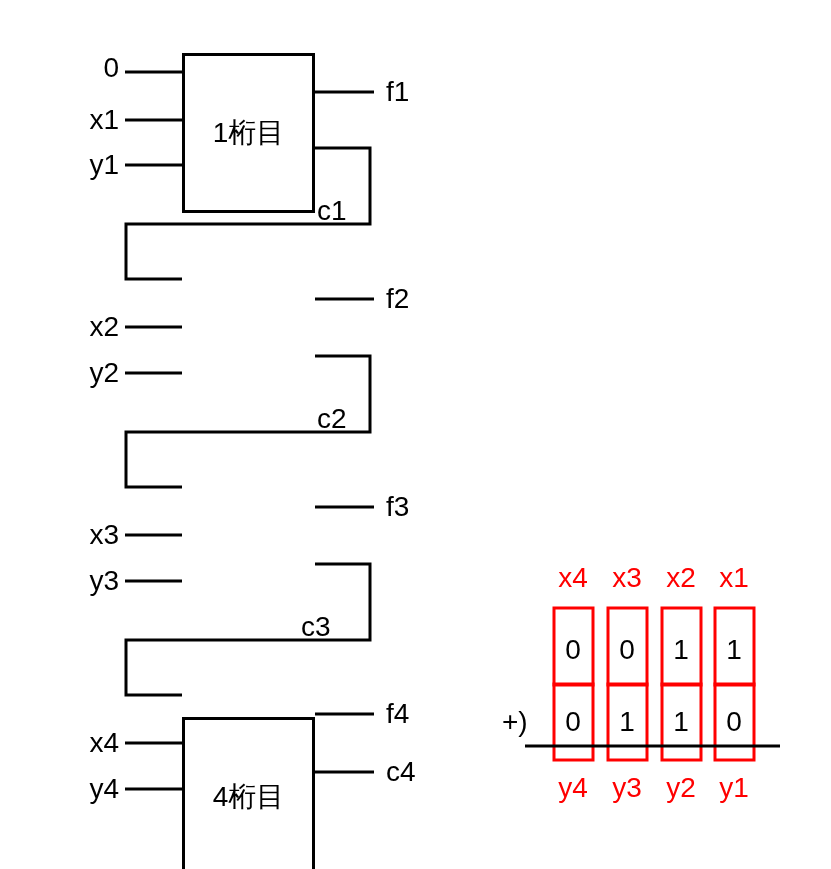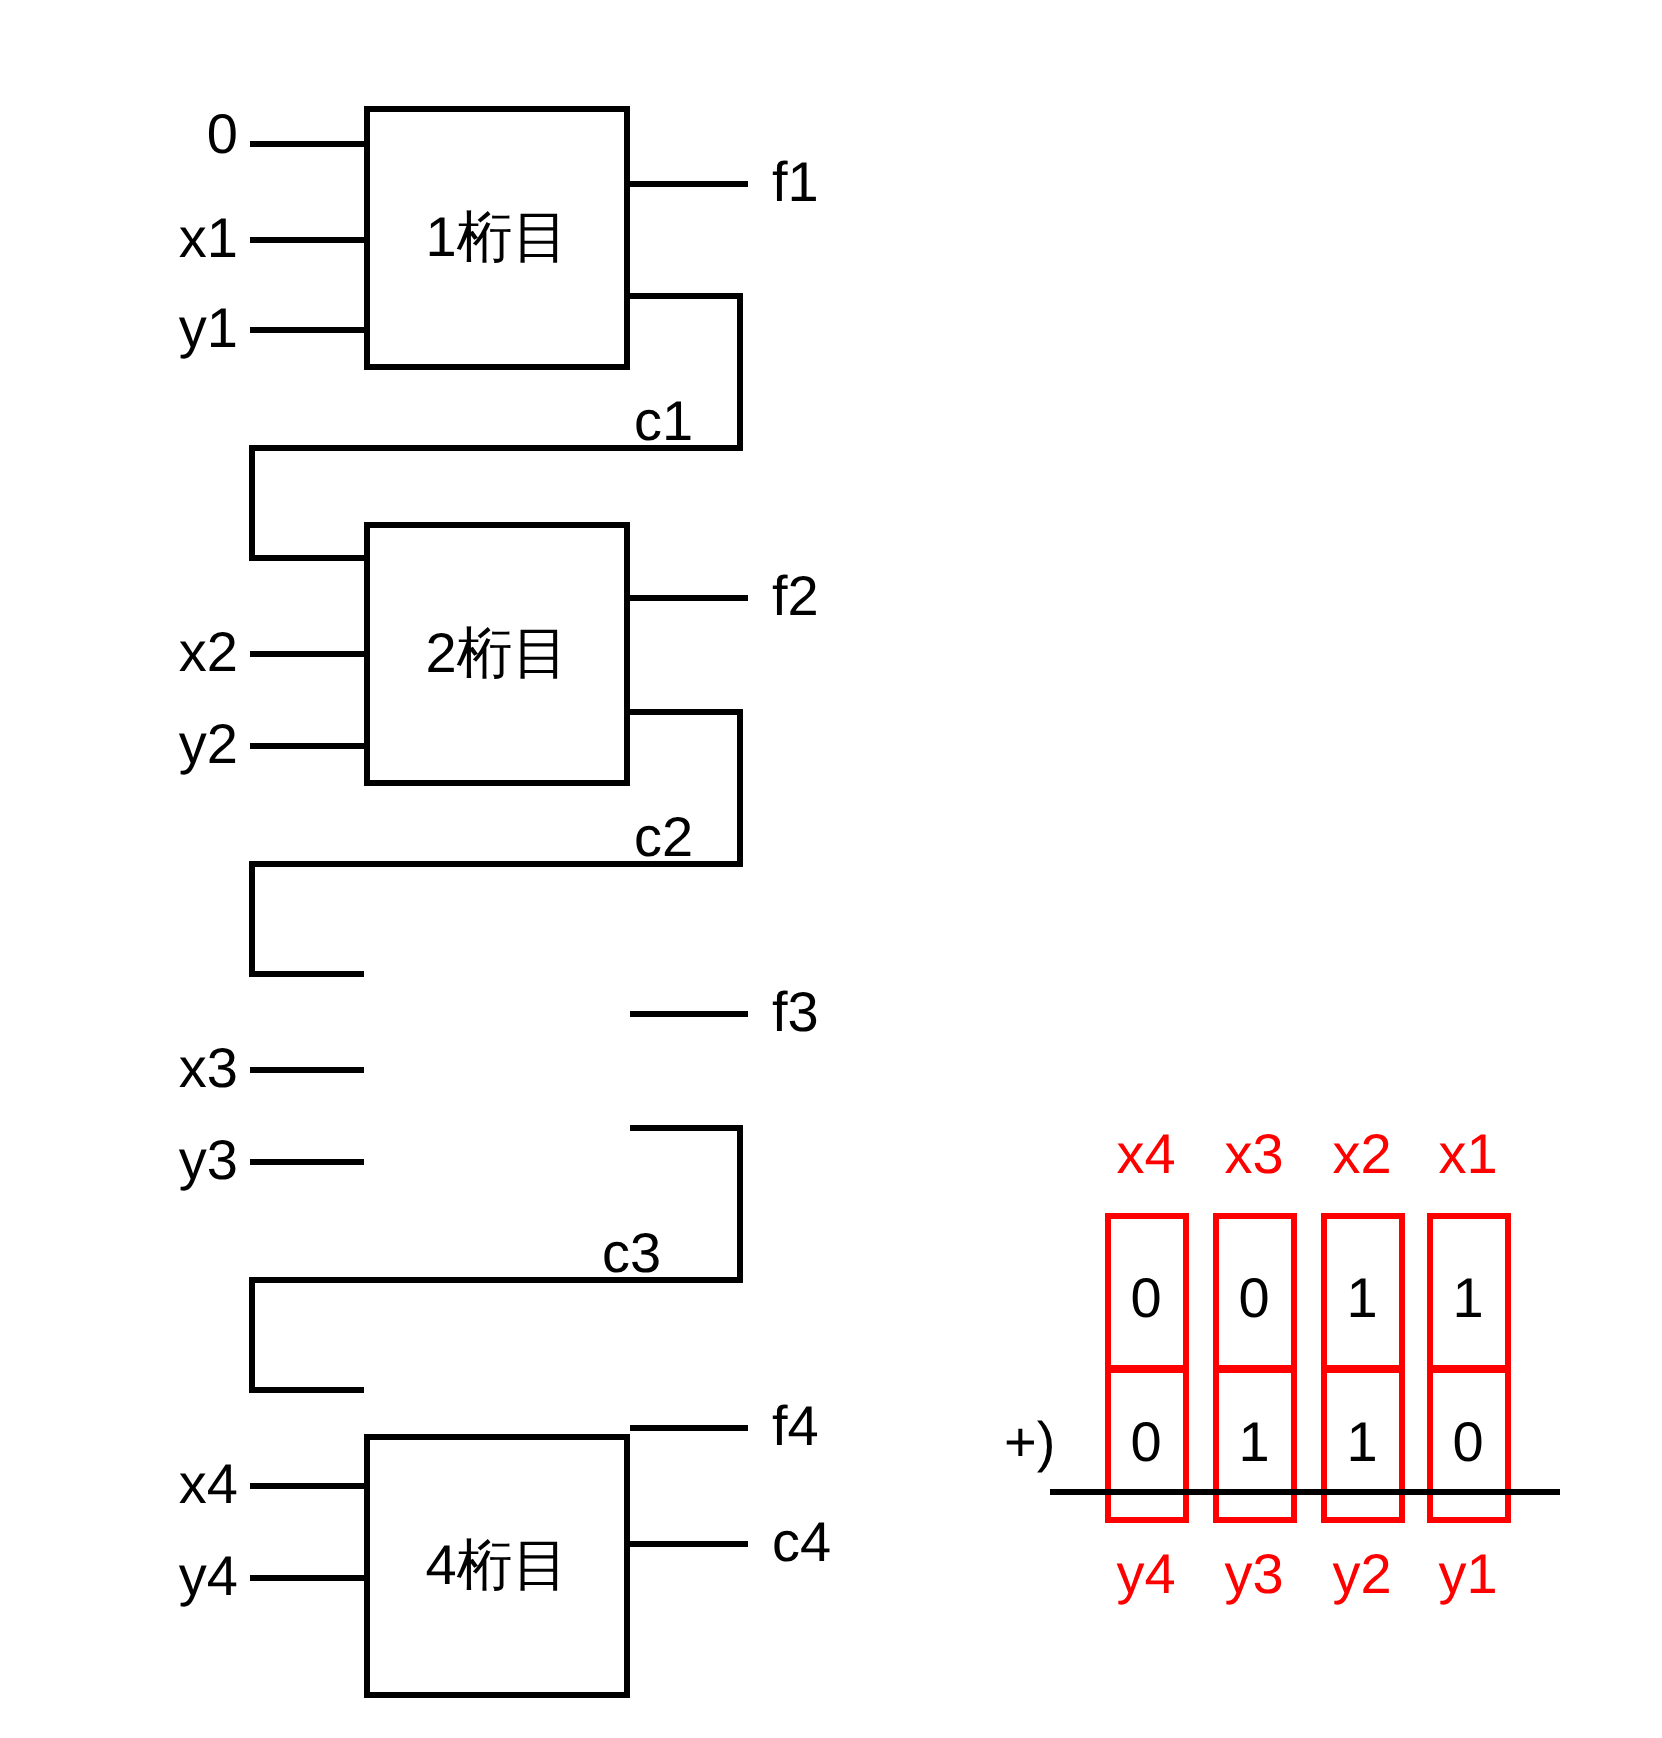--- a/index.html
+++ b/index.html
@@ -10,21 +10,21 @@
     font-family:"Liberation Sans","DejaVu Sans",sans-serif;
     color:#000;
     overflow:hidden;
   }
   svg.layer{position:absolute;left:0;top:0;}
   .wire{stroke:var(--wire,#000);stroke-width:3;fill:none;}
   .redrect{stroke:var(--highlight,#ff0000);stroke-width:3;fill:none;}
   .sumline{stroke:var(--wire,#000);stroke-width:3;}
 
   .box{
-    position:absolute;left:182px;width:133px;height:132px;
+    position:absolute;left:182px;width:133px;height:160px;
     border:3px solid var(--wire,#000);box-sizing:border-box;background:#fff;
     display:flex;align-items:center;justify-content:center;
     font-size:28px;
   }
   .b1{top:53px}.b2{top:261px}.b3{top:469px}.b4{top:717px}
 
   .lbl{
     position:absolute;font-size:28px;line-height:1.1;
     white-space:nowrap;
   }
@@ -72,23 +72,20 @@
     <rect class="redrect" x="608" y="684" width="39" height="76"></rect>
     <rect class="redrect" x="662" y="684" width="39" height="76"></rect>
     <rect class="redrect" x="715" y="684" width="39" height="76"></rect>
 
     <line class="sumline" x1="525" y1="746" x2="780" y2="746"></line>
   </svg>
 
   <div class="box b1">
     <span>1桁目</span>
   </div>
-  <div class="box b2">
-    <span>2桁目</span>
-  </div>
   <div class="box b4">
     <span>4桁目</span>
   </div>
 
   <span class="lbl vcenter in-lbl" style="top:68px">0</span>
   <span class="lbl vcenter in-lbl" style="top:120px">x1</span>
   <span class="lbl vcenter in-lbl" style="top:165px">y1</span>
   <span class="lbl vcenter in-lbl" style="top:327px">x2</span>
   <span class="lbl vcenter in-lbl" style="top:373px">y2</span>
   <span class="lbl vcenter in-lbl" style="top:535px">x3</span>

